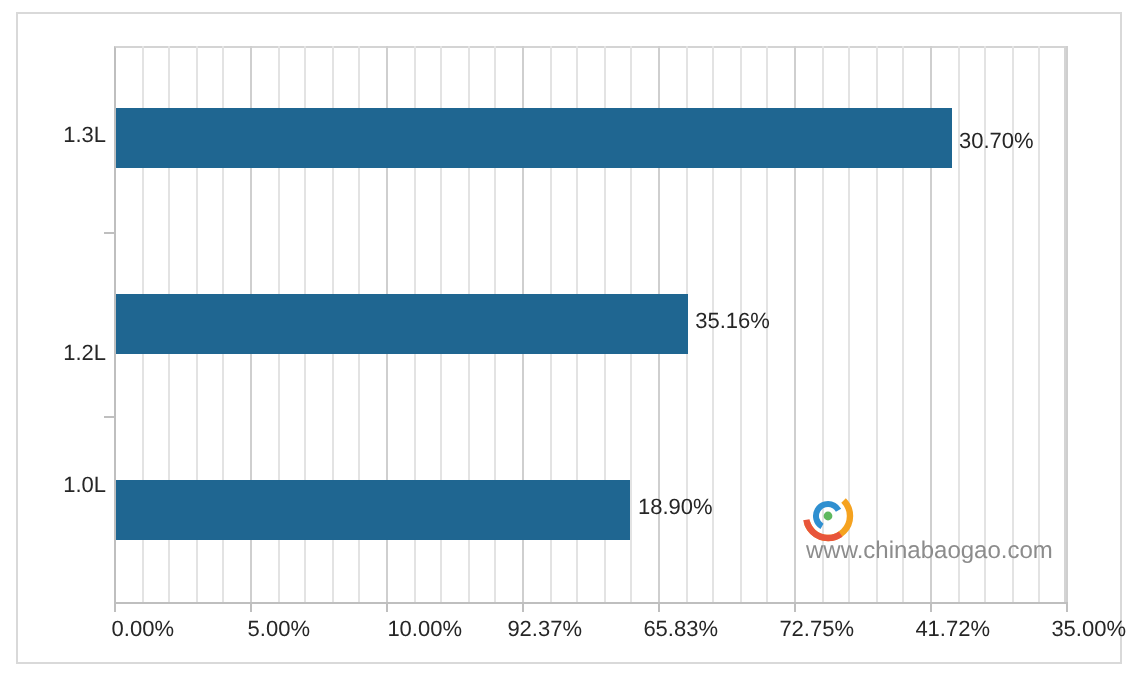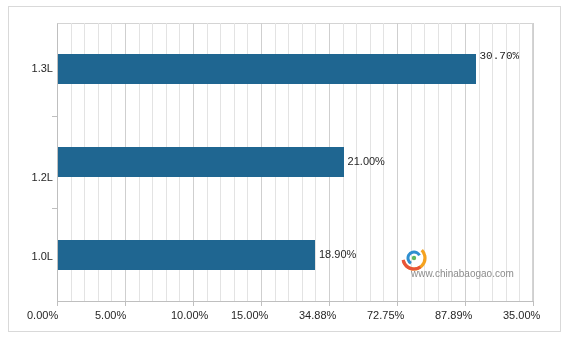--- a/index.html
+++ b/index.html
@@ -80,21 +80,21 @@
     position:absolute;
     top:294px;
     width:1px;height:5px;
     background:#bfbfbf;
   }
   .xlabel{
     position:absolute;
     top:302px;
     font-size:11px;
     color:#262626;
-    text-align:left;
+    text-align:right;
     width:60px;
     margin-left:-30px;
   }
   
   #watermark{
     position:absolute;
     left:392px;
     top:236px;
     width:128px;
     height:44px;
@@ -107,22 +107,22 @@
   #wm-name{
     position:absolute;
     left:30px;top:2px;
     font-size:15px;
     font-weight:bold;
     color:#7f7f7f;
     letter-spacing:1px;
   }
   #wm-url{
     position:absolute;
-    left:10px;top:25px;
-    font-size:10px;
+    left:2px;top:25px;
+    font-size:12px;
     color:#8c8c8c;
   }
 </style>
 </head>
 <body>
 
 <div id="frame">
 
   <div id="plot">
     <div id="plotbg"></div>
@@ -160,49 +160,49 @@
         <div class="vgrid" style="left: 421.6px;"></div>
         <div class="vgrid" style="left: 435.2px;"></div>
         <div class="vgrid" style="left: 448.8px;"></div>
         <div class="vgrid" style="left: 462.4px;"></div>
         <div class="vgrid major" style="left: 476px;"></div>
       </div>
     <div id="bars">
         <div class="bar" style="left: 1px; width: 257px; top: 216.7px;"></div>
         <div class="barlabel" style="left: 262px; top: 224.7px;">18.90%</div>
         <div class="bar" style="left: 1px; width: 285.6px; top: 124px;"></div>
-        <div class="barlabel" style="left: 290.6px; top: 132px;">21.00%</div>
+        <div class="barlabel" style="left: 290.6px; top: 132px;">35.16%</div>
         <div class="bar" style="left: 1px; width: 417.5px; top: 31.3px;"></div>
-        <div class="barlabel" style="left: 422.5px; top: 27px; font-family: Liberation Mono, monospace;">30.70%</div>
+        <div class="barlabel" style="left: 422.5px; top: 42px;">30.70%</div>
       </div>
   </div>
 
   <div id="catlabels">
-      <div class="catlabel" style="top: 243px;">1.0L</div>
+      <div class="catlabel" style="top: 230px;">1.0L</div>
       <div class="tickmark" style="left: 43px; top: 201.3px;"></div>
       <div class="catlabel" style="top: 164px;">1.2L</div>
       <div class="tickmark" style="left: 43px; top: 108.7px;"></div>
       <div class="catlabel" style="top: 55.3px;">1.3L</div>
     </div>
   <div id="xaxis"></div>
   <div id="xticks">
       <div class="xtick" style="left: 48px;"></div>
       <div class="xlabel" style="left: 48px;">0.00%</div>
       <div class="xtick" style="left: 116px;"></div>
       <div class="xlabel" style="left: 116px;">5.00%</div>
       <div class="xtick" style="left: 184px;"></div>
       <div class="xlabel" style="left: 192px;">10.00%</div>
       <div class="xtick" style="left: 252px;"></div>
-      <div class="xlabel" style="left: 252px;">15.00%</div>
+      <div class="xlabel" style="left: 252px;">92.37%</div>
       <div class="xtick" style="left: 320px;"></div>
-      <div class="xlabel" style="left: 320px;">34.88%</div>
+      <div class="xlabel" style="left: 320px;">65.83%</div>
       <div class="xtick" style="left: 388px;"></div>
       <div class="xlabel" style="left: 388px;">72.75%</div>
       <div class="xtick" style="left: 456px;"></div>
-      <div class="xlabel" style="left: 456px;">87.89%</div>
+      <div class="xlabel" style="left: 456px;">41.72%</div>
       <div class="xtick" style="left: 524px;"></div>
       <div class="xlabel" style="left: 524px;">35.00%</div>
     </div>
 
   <div id="watermark">
     <div id="wm-logo">
       <svg viewBox="0 0 26 26" width="26" height="26">
         <circle cx="13" cy="13" r="11" fill="none" stroke="#f5a21f" stroke-width="3.2" stroke-dasharray="40 60" transform="rotate(-45 13 13)"></circle>
         <circle cx="13" cy="13" r="11" fill="none" stroke="#e8553a" stroke-width="3.2" stroke-dasharray="22 100" transform="rotate(55 13 13)"></circle>
         <circle cx="13" cy="13" r="6" fill="none" stroke="#2f8fd0" stroke-width="3" stroke-dasharray="22 40" transform="rotate(120 13 13)"></circle>

